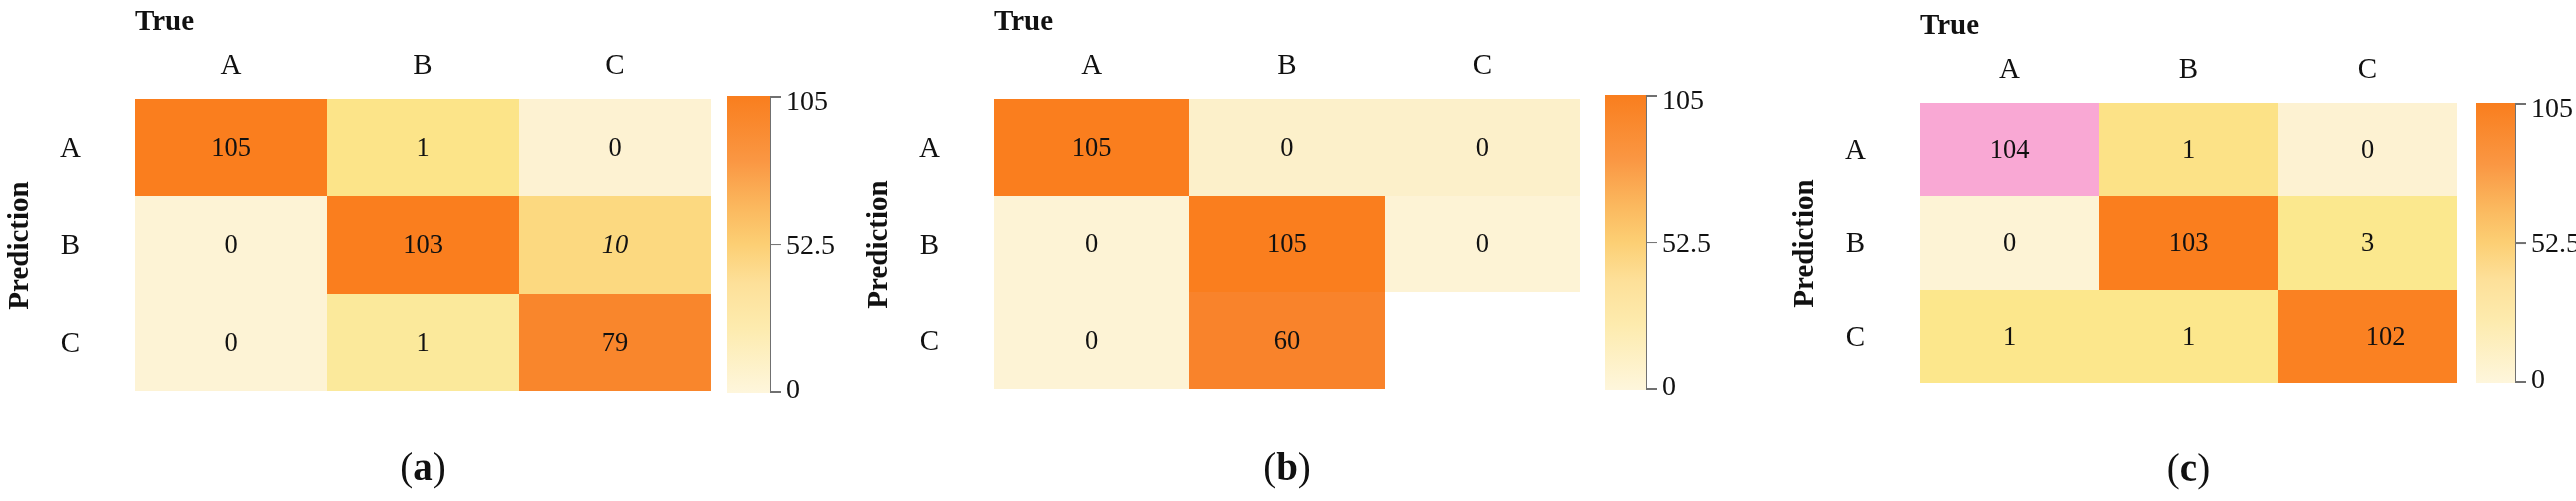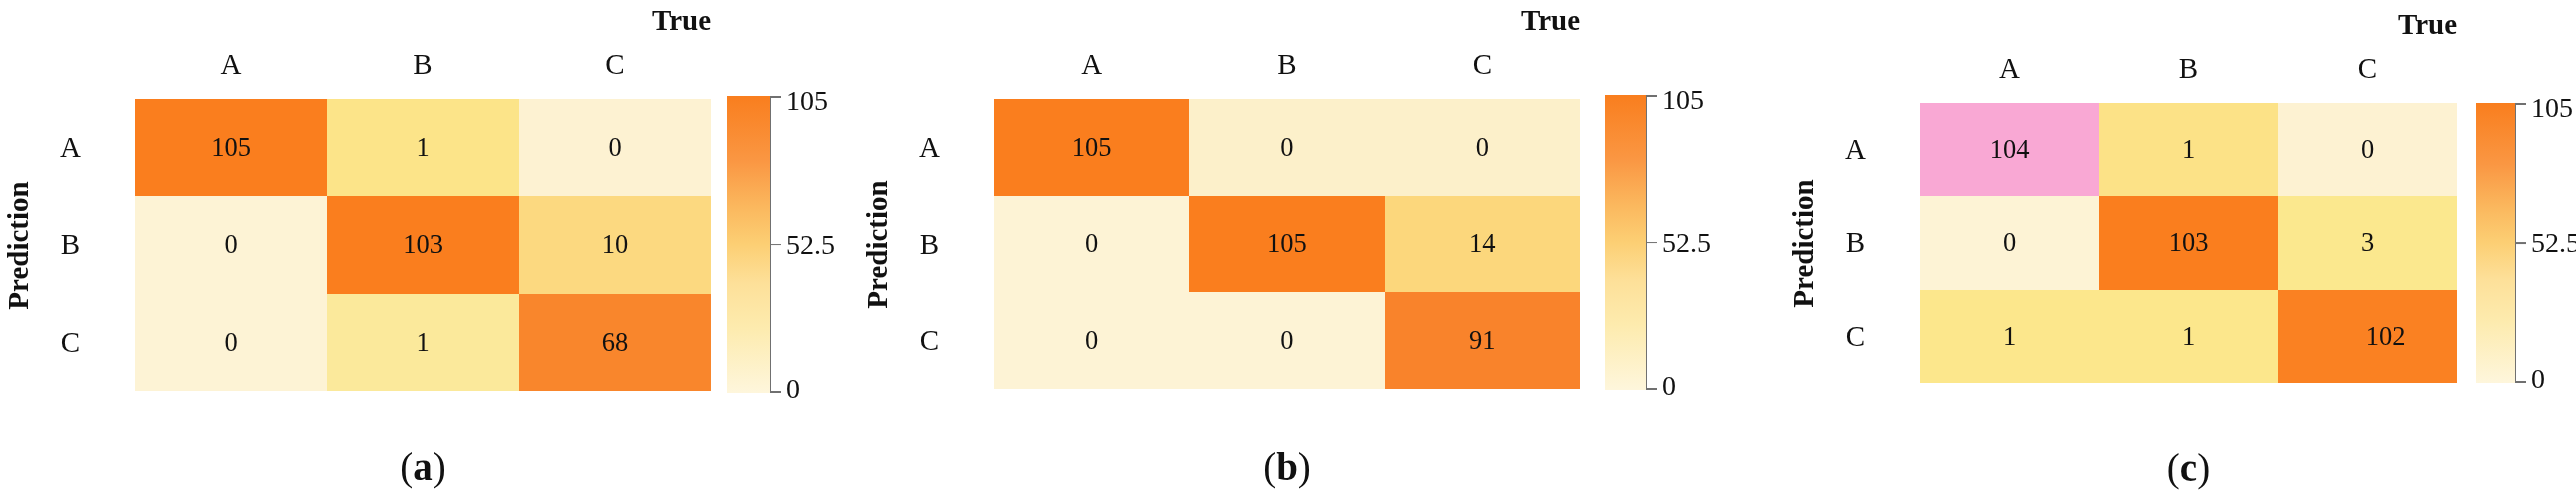--- a/index.html
+++ b/index.html
@@ -12,21 +12,21 @@
     overflow:hidden;
   }
   .panel{position:absolute;top:0;width:859px;height:501px;}
   .panel.pa{left:0;   --mx:135px; --my:99px; --mw:576px; --mh:292px; --cbx:727px; --cbw:44px; --cby:96px; --cbh:297px; --capy:442px;}
   .panel.pb{left:859px; --mx:135px; --my:99px; --mw:586px; --mh:290px; --cbx:746px; --cbw:42px; --cby:95px; --cbh:295px; --capy:442px;}
   .panel.pc{left:1717px; --mx:203px; --my:103px; --mw:537px; --mh:280px; --cbx:759px; --cbw:40px; --cby:103px; --cbh:280px; --capy:443px;}
 
   .true-label{
     position:absolute;left:var(--mx);width:var(--mw);
     top:calc(var(--my) - 96px);
-    text-align:right;font-weight:bold;font-size:29px;line-height:35px;
+    text-align:left;font-weight:bold;font-size:29px;line-height:35px;
   }
   .col-labels{
     position:absolute;left:var(--mx);width:var(--mw);
     top:calc(var(--my) - 54px);height:39px;
     display:grid;grid-template-columns:repeat(3,1fr);
   }
   .col-labels span{display:flex;align-items:center;justify-content:center;font-size:29px;}
 
   .prediction-label{
     position:absolute;left:calc(var(--mx) - 136px);top:var(--my);
@@ -97,24 +97,24 @@
       <span>A</span>
       <span>B</span>
       <span>C</span>
     </div>
     <div class="matrix">
       <div class="cell" style="background-color: rgb(250, 126, 30);">105</div>
       <div class="cell" style="background-color: rgb(252, 228, 137);">1</div>
       <div class="cell" style="background-color: rgb(253, 242, 210);">0</div>
       <div class="cell" style="background-color: rgb(253, 243, 213);">0</div>
       <div class="cell" style="background-color: rgb(250, 126, 30);">103</div>
-      <div class="cell" style="background-color: rgb(252, 217, 128);">10</div>
+      <div class="cell" style="background-color: rgb(252, 217, 128); font-style: italic;">10</div>
       <div class="cell" style="background-color: rgb(253, 243, 213);">0</div>
       <div class="cell" style="background-color: rgb(251, 233, 155);">1</div>
-      <div class="cell" style="background-color: rgb(249, 134, 44);">68</div>
+      <div class="cell" style="background-color: rgb(249, 134, 44);">79</div>
     </div>
     <div class="colorbar">
       <div class="cb-bar"></div>
       <div class="cb-tick t0"></div>
       <div class="cb-tick t1"></div>
       <div class="cb-tick t2"></div>
       <span class="cb-label l0">105</span>
       <span class="cb-label l1">52.5</span>
       <span class="cb-label l2">0</span>
     </div>
@@ -137,24 +137,23 @@
       <span>A</span>
       <span>B</span>
       <span>C</span>
     </div>
     <div class="matrix">
       <div class="cell" style="background-color: rgb(250, 126, 30);">105</div>
       <div class="cell" style="background-color: rgb(252, 240, 202);">0</div>
       <div class="cell" style="background-color: rgb(252, 240, 202);">0</div>
       <div class="cell" style="background-color: rgb(253, 243, 213);">0</div>
       <div class="cell" style="background-color: rgb(250, 126, 30);">105</div>
-      <div class="cell" style="background-color: rgb(252, 215, 124);">14</div>
-      <div class="cell" style="background-color: rgb(253, 243, 213);">0</div>
-      <div class="cell" style="background-color: rgb(253, 243, 213);">0</div>
-      <div class="cell" style="background-color: rgb(249, 131, 43);">91</div>
+      <div class="cell" style="background-color: rgb(253, 243, 213);">0</div>
+      <div class="cell" style="background-color: rgb(253, 243, 213);">0</div>
+      <div class="cell" style="background-color: rgb(249, 131, 43);">60</div>
     </div>
     <div class="colorbar">
       <div class="cb-bar"></div>
       <div class="cb-tick t0"></div>
       <div class="cb-tick t1"></div>
       <div class="cb-tick t2"></div>
       <span class="cb-label l0">105</span>
       <span class="cb-label l1">52.5</span>
       <span class="cb-label l2">0</span>
     </div>

